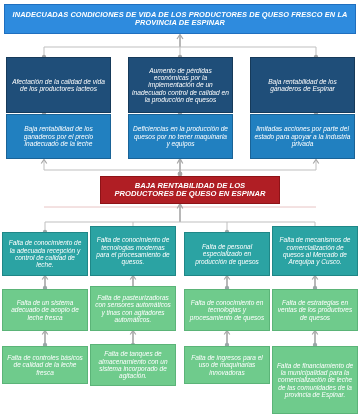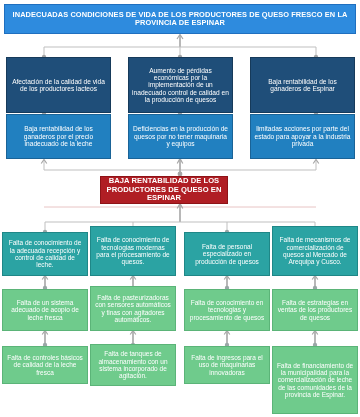--- a/index.html
+++ b/index.html
@@ -13,20 +13,21 @@
   #canvas{position:absolute;left:0;top:0;width:360px;height:417px;}
   .box{
     position:absolute;
     box-sizing:border-box;
     display:flex;align-items:center;justify-content:center;
     text-align:center;
     color:#ffffff;
     line-height:1.12;
     padding:2px 3px;
     z-index:3;
+    font-style:italic;
   }
   .title-banner{
     background:#2E8BDE;
     border:1px solid #1F6FBF;
     font-weight:bold;
     font-size:7.4px;
     letter-spacing:.1px;
   }
   .effect-top{
     background:#1F4E79;
@@ -144,21 +145,21 @@
   <div class="box title-banner" style="left:4px;top:4px;width:352px;height:30px;">INADECUADAS CONDICIONES DE VIDA DE LOS PRODUCTORES DE QUESO FRESCO EN LA PROVINCIA DE ESPINAR</div>
 
   <div class="box effect-top" style="left:6px;top:57px;width:105px;height:56px;">Afectación de la calidad de vida de los productores lacteos</div>
   <div class="box effect-top" style="left:128px;top:57px;width:105px;height:56px;">Aumento de pérdidas económicas por la implementación de un inadecuado control de calidad en la producción de quesos</div>
   <div class="box effect-top" style="left:250px;top:57px;width:105px;height:56px;">Baja rentabilidad de los ganaderos de Espinar</div>
 
   <div class="box effect-mid" style="left:6px;top:114px;width:105px;height:45px;">Baja rentabilidad de los ganaderos por el precio inadecuado de la leche</div>
   <div class="box effect-mid" style="left:128px;top:114px;width:105px;height:45px;">Deficiencias en la producción de quesos por no tener maquinaria y equipos</div>
   <div class="box effect-mid" style="left:250px;top:114px;width:105px;height:45px;">limitadas acciones por parte del estado para apoyar a la industria privada</div>
 
-  <div class="box problem-core" style="left:100px;top:176px;width:128px;height:28px;">BAJA RENTABILIDAD DE LOS PRODUCTORES DE QUESO EN ESPINAR</div>
+  <div class="box problem-core" style="left:100px;top:176px;width:180px;height:28px;">BAJA RENTABILIDAD DE LOS PRODUCTORES DE QUESO EN ESPINAR</div>
 
   <div class="box cause-teal" style="left:2px;top:232px;width:86px;height:44px;">Falta de conocimiento de la adecuada recepción y control de calidad de leche.</div>
   <div class="box cause-teal" style="left:90px;top:226px;width:86px;height:50px;">Falta de conocimiento de tecnologias modernas  para el procesamiento  de quesos.</div>
   <div class="box cause-teal" style="left:184px;top:232px;width:86px;height:44px;">Falta  de personal especializado en producción de quesos</div>
   <div class="box cause-teal" style="left:272px;top:226px;width:86px;height:50px;">Falta de mecanismos de comercialización  de quesos al Mercado de Arequipa y Cusco.</div>
 
   <div class="box cause-green" style="left:2px;top:289px;width:86px;height:42px;">Falta de un sistema adecuado de acopio de leche fresca</div>
   <div class="box cause-green" style="left:90px;top:286px;width:86px;height:45px;">Falta de pasteurizadoras  con sensores automáticos y tinas con agitadores automáticos.</div>
   <div class="box cause-green" style="left:184px;top:289px;width:86px;height:42px;">Falta de conocimiento en tecnologias y procesamiento de quesos</div>
   <div class="box cause-green" style="left:272px;top:289px;width:86px;height:42px;">Falta de estrategias en ventas de los productores de quesos</div>

